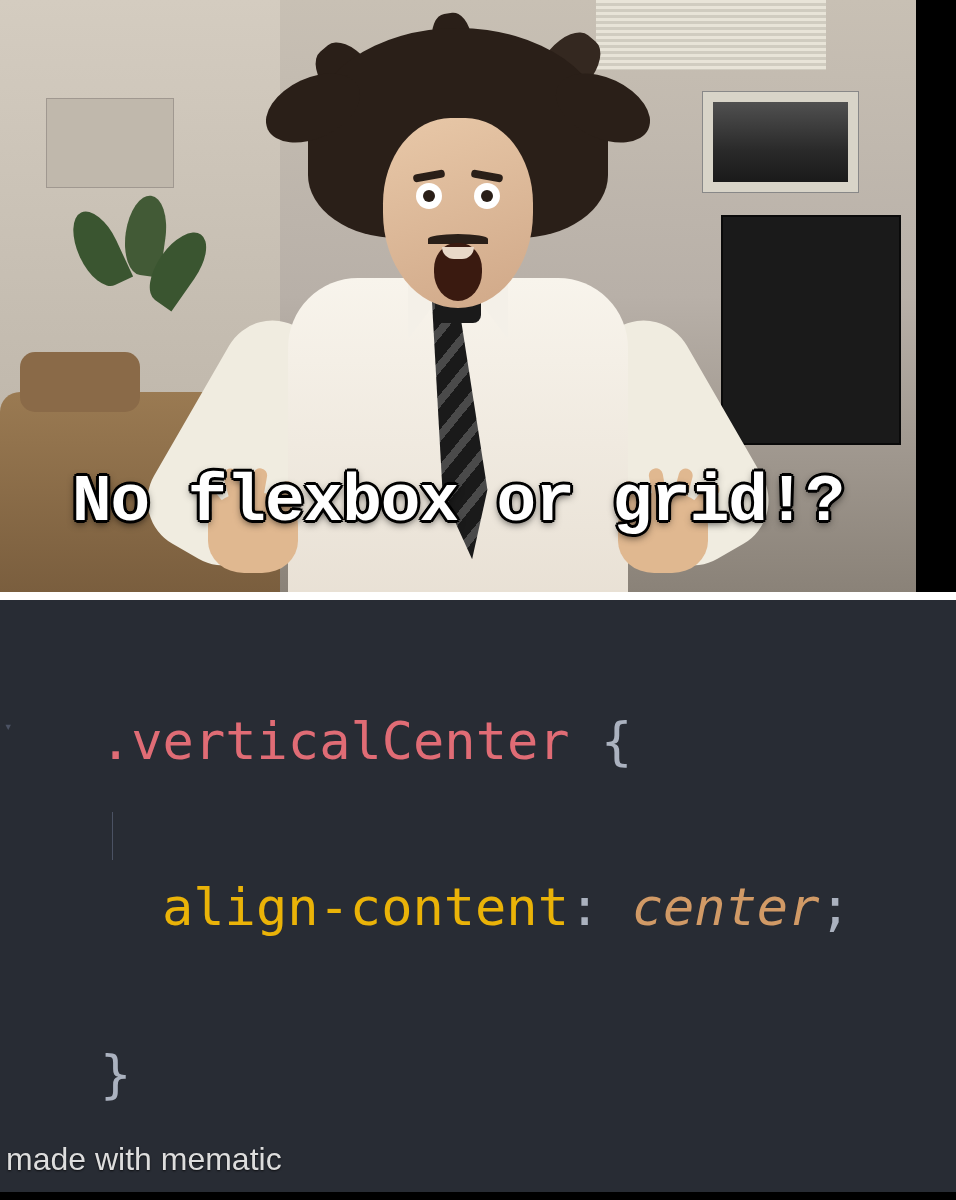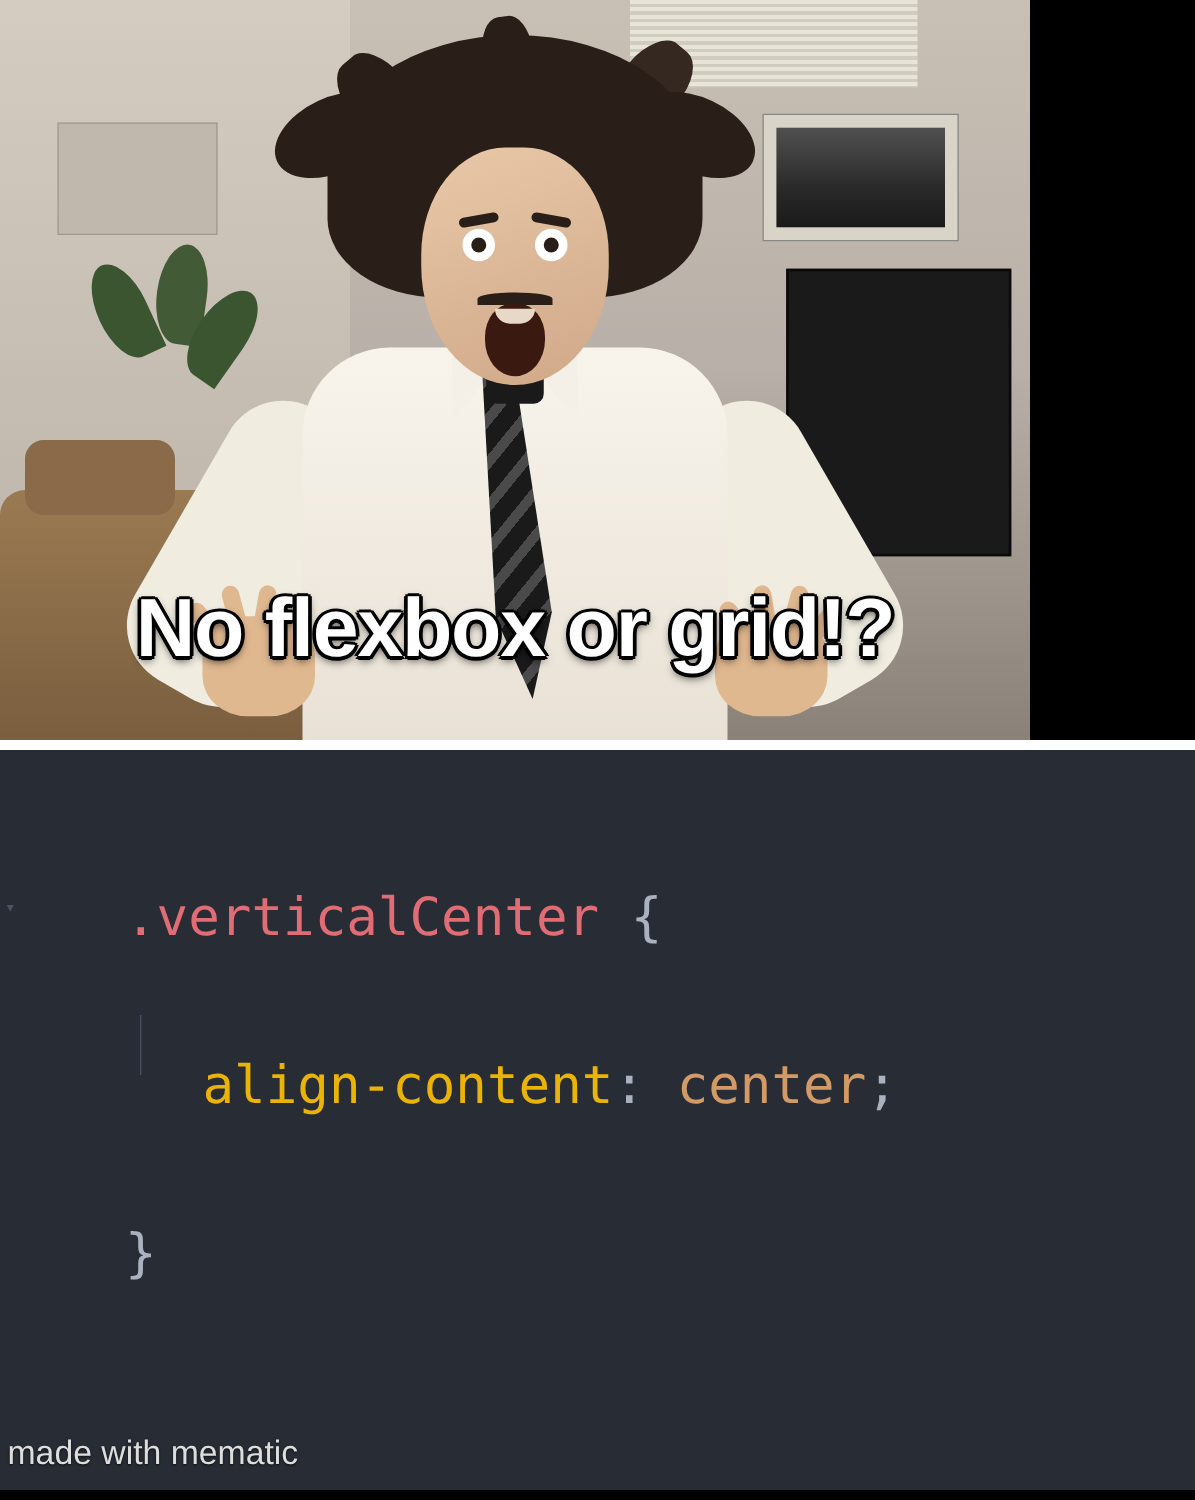--- a/index.html
+++ b/index.html
@@ -4,25 +4,26 @@
   <style>
     * { margin: 0; padding: 0; box-sizing: border-box; }
     body {
       width: 956px;
       height: 1200px;
       background: #000;
       position: relative;
       font-family: -apple-system, BlinkMacSystemFont, Arial, sans-serif;
     }
     .top-panel {
-      width: 824px;
+      width: 916px;
       height: 592px;
       position: relative;
       overflow: hidden;
       background: linear-gradient(180deg, #c8c0b4 0%, #b8b0a8 50%, #8a8278 100%);
+      font-family: Liberation Mono, monospace;
     }
     .room-bg {
       position: absolute;
       inset: 0;
     }
     .wall-left {
       position: absolute;
       left: 0; top: 0;
       width: 280px; height: 100%;
       background: linear-gradient(180deg, #d4ccc0 0%, #b8b0a4 100%);
@@ -194,43 +195,43 @@
     }
     .bottom-panel {
       width:956px; height:600px;
       background:#282c34;
       position:relative;
       padding:100px 0 0 100px;
       border-top: 8px solid #fff;
     }
     .code-line {
       font-family: "SF Mono", "Consolas", "Menlo", monospace;
-      font-size:42px;
+      font-size:52px;
       line-height:1.6;
       white-space:pre;
     }
     .selector { color:#e06c75; }
     .brace { color:#abb2bf; }
     .prop { color:#eab308; }
     .colon { color:#abb2bf; }
-    .value { color:#d19a66; }
+    .value { color:#d19a66;font-style:italic; }
     .semi { color:#abb2bf; }
     .code-indent { padding-left:62px; }
     .gutter-mark {
       position:absolute; left:4px; top:118px;
       color:#4b5263; font-size:14px;
       font-family: monospace;
     }
     .gutter-cursor {
       position:absolute; left:112px; top:212px;
       width:1px; height:48px; background:#4b5263;
     }
     .watermark {
       position:absolute; left:6px; bottom:14px;
-      color:#ddd; font-size:27px;
+      color:#ddd; font-size:32px;
       font-weight:400;
       font-family: Arial, sans-serif;
       text-shadow: 0 1px 2px rgba(0,0,0,0.7);
     }
   </style>
 </head>
 <body>
 
 <div class="top-panel">
   <div class="room-bg">

